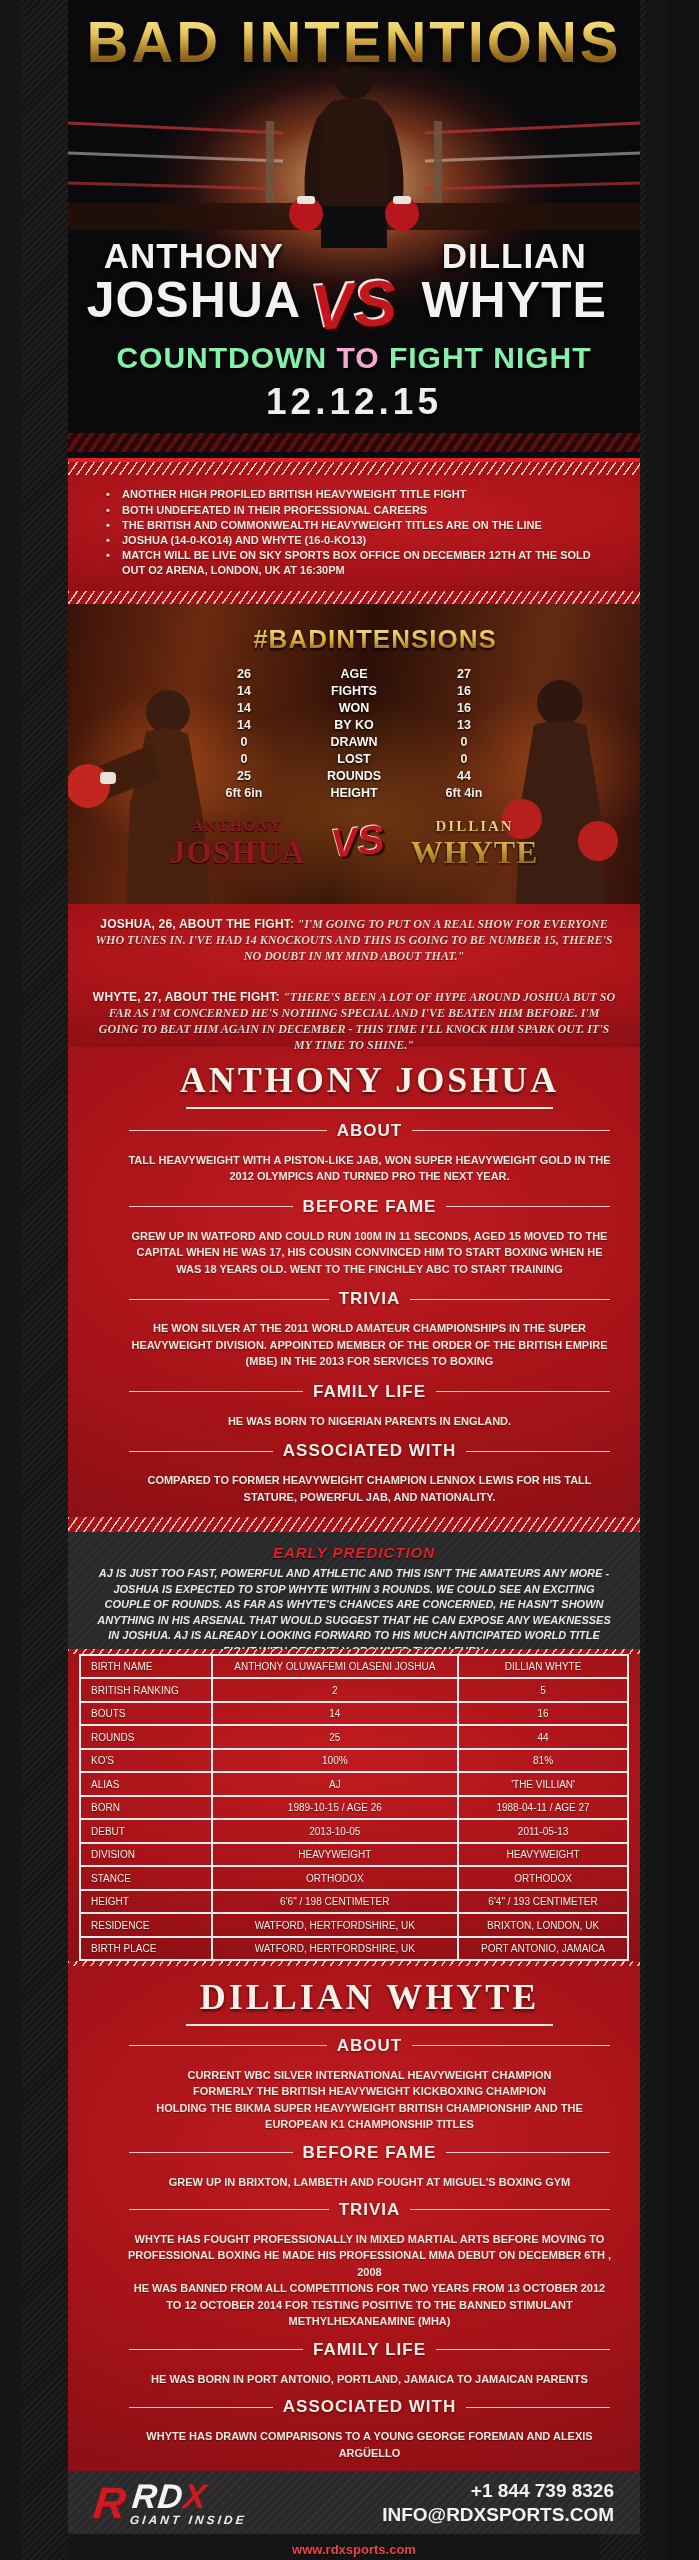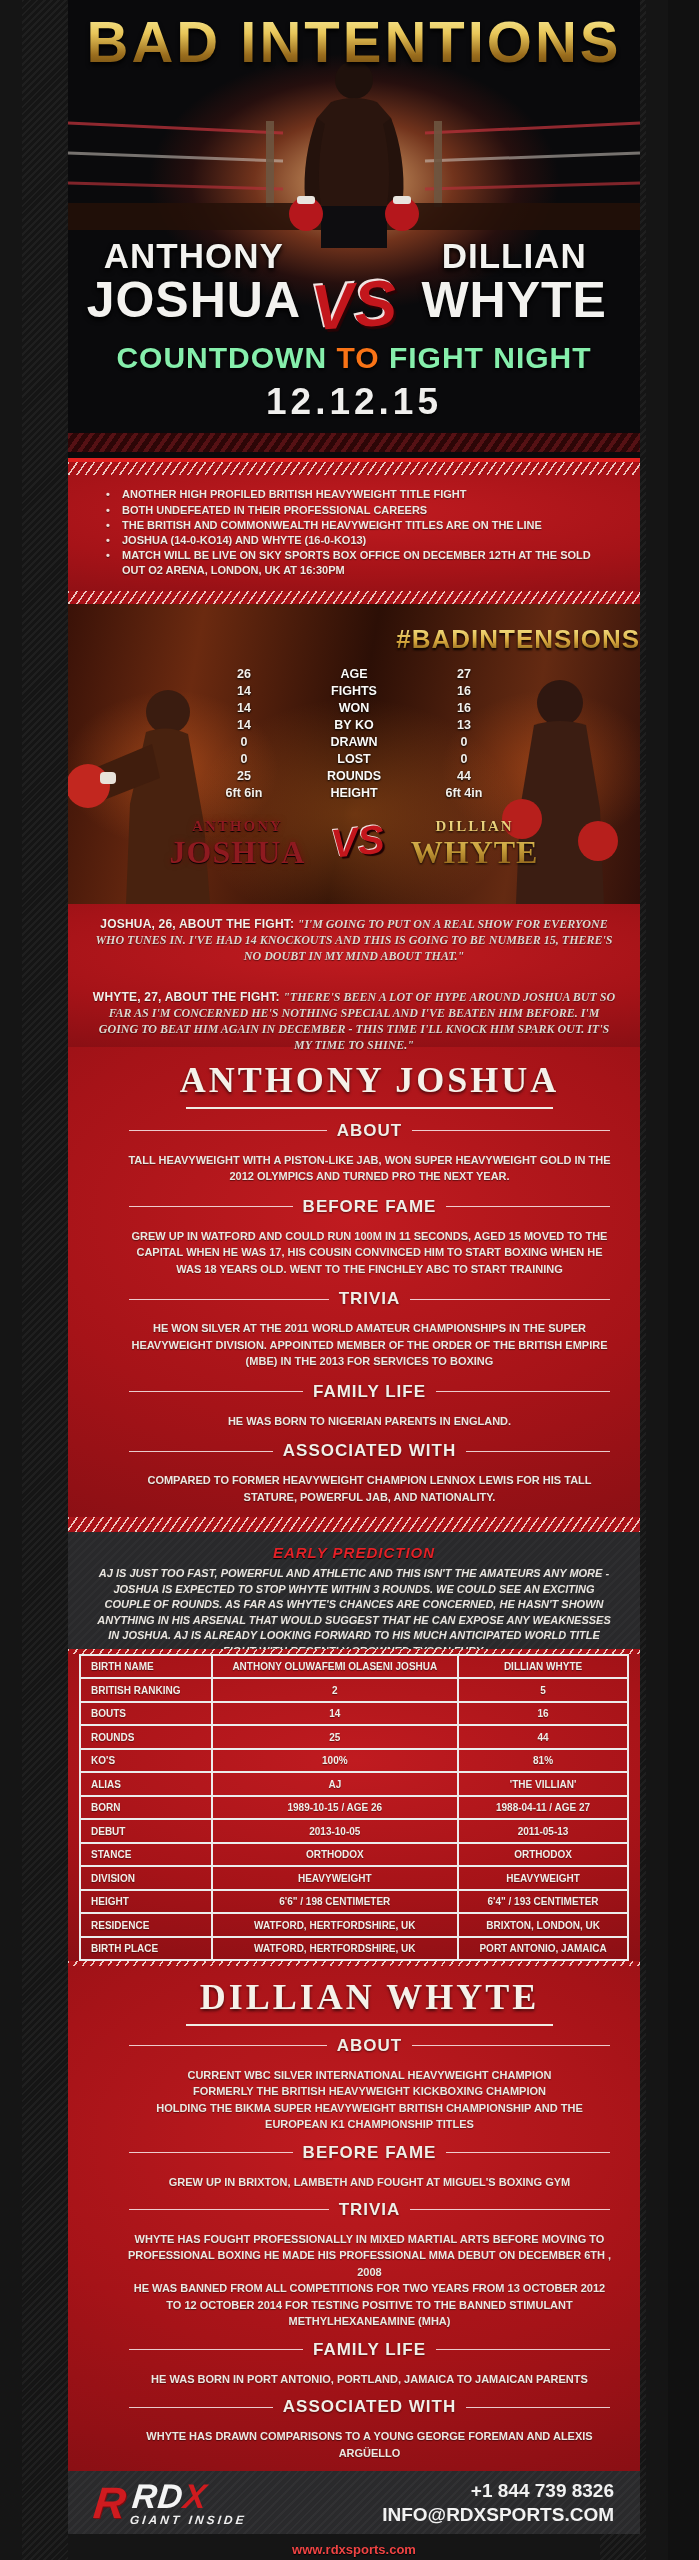--- a/index.html
+++ b/index.html
@@ -39,21 +39,21 @@
   .fighter-name{position:absolute;top:238px;width:40%;text-align:center;color:#f3f2ef;line-height:1;
     text-shadow:0 3px 5px rgba(0,0,0,.95), 0 0 2px rgba(0,0,0,.7);}
   .fighter-name .first{font-size:35px;font-weight:bold;letter-spacing:1px;}
   .fighter-name .last{font-size:50px;font-weight:bold;letter-spacing:1px;margin-top:2px;}
   .fighter-name.left{left:2%;} .fighter-name.right{right:2%;}
   .poster-vs{position:absolute;top:268px;left:50%;transform:translateX(-50%) rotate(-4deg);
     font-size:64px;font-weight:bold;font-style:italic;color:#c3161c;
     text-shadow:-2px -2px 0 #efe4e2, 2px 3px 1px #2a0305;}
   .countdown{position:absolute;top:341px;width:100%;text-align:center;font-size:30px;font-weight:bold;letter-spacing:1px;
     text-shadow:0 2px 3px rgba(0,0,0,.9);}
-  .countdown .red{color:#86efac;} .countdown .white{color:#f97316;}
+  .countdown .red{color:#86efac;} .countdown .white{color:#f9a8d4;}
   .poster-date{position:absolute;top:381px;width:100%;text-align:center;font-size:37px;font-weight:bold;color:#f0efed;
     letter-spacing:4px;text-shadow:0 2px 3px rgba(0,0,0,.9);}
 
   .band-darkred{height:19px;background:repeating-linear-gradient(125deg,#551114 0 4px,#2c0607 4px 9px);}
   .gap-black{height:6px;background:#0a0a0c;}
 
   
   .facts{height:142px;border-top:4px solid #e2201f;display:flex;flex-direction:column;}
   .facts ul{list-style:none;margin:auto 0;padding:0 24px 0 36px;}
   .facts li{position:relative;font-weight:bold;font-size:11px;line-height:1.38;color:#efe9e2;padding-left:18px;
@@ -61,21 +61,21 @@
   .facts li .dot{position:absolute;left:2px;top:0;color:#f3ded8;}
 
   
   .stats{position:relative;height:300px;overflow:hidden;
     background:linear-gradient(100deg,#3a1208 0%, #6b2a10 22%, #2c0f06 50%, #642a12 78%, #30100a 100%);}
   .stats .ember{position:absolute;inset:0;
     background:radial-gradient(40% 55% at 50% 70%, rgba(255,140,40,.30), transparent 70%),
                radial-gradient(25% 35% at 18% 55%, rgba(255,120,40,.35), transparent 75%),
                radial-gradient(25% 35% at 84% 55%, rgba(255,110,30,.3), transparent 75%);}
   .stats .fighter{position:absolute;bottom:0;}
-  .hashtag{position:relative;text-align:right;margin-top:20px;font-size:26px;font-weight:bold;letter-spacing:1px;
+  .hashtag{position:relative;text-align:center;margin-top:20px;font-size:26px;font-weight:bold;letter-spacing:1px;
     background:linear-gradient(#f6e488 10%, #d8a93e 55%, #7d5413 95%);
     -webkit-background-clip:text;background-clip:text;color:transparent;
     filter:drop-shadow(0 2px 1px rgba(0,0,0,.85));padding-left:42px;}
   .stats-grid{position:relative;width:300px;margin:10px auto 0;}
   .stats-row{display:flex;align-items:center;height:17px;}
   .stats-row .v{width:80px;text-align:center;font-weight:bold;font-size:12.5px;color:#f4f1ec;text-shadow:0 1px 2px #000;}
   .stats-row .l{flex:1;text-align:center;font-weight:bold;font-size:12.5px;color:#fbfaf8;text-shadow:0 1px 2px #000;}
   .stats-names{position:relative;margin-top:18px;display:flex;justify-content:center;align-items:flex-start;gap:26px;}
   .sname{text-align:center;line-height:1;}
   .sname .first{font-family:"Liberation Serif",serif;font-size:15px;font-weight:bold;letter-spacing:2px;}
@@ -103,21 +103,21 @@
 
   
   .prediction{height:117px;font-style:italic;}
   .prediction .phead{padding-top:12px;text-align:center;font-size:15px;font-weight:bold;color:#e32127;letter-spacing:1px;
                      text-shadow:0 1px 1px #000;}
   .prediction .ptext{margin:5px 26px 0;font-weight:bold;font-size:11px;line-height:1.42;color:#e9e5df;text-align:center;}
 
   
   .table-section{height:317px;display:flex;flex-direction:column;}
   .comparison{width:calc(100% - 22px);margin:auto;border-collapse:collapse;}
-  .comparison td{border:2px solid #ececec;padding:3px 6px;font-weight:bold;font-size:10px;color:#f2eee8;
+  .comparison td{border:2px solid #ececec;padding:3px 6px;font-weight:normal;font-size:10px;color:#f2eee8;
                  text-align:center;text-shadow:0 1px 1px rgba(0,0,0,.45);height:15.5px;}
   .comparison td.lbl{text-align:left;width:24%;padding-left:10px;}
   .comparison td.jv{width:45%;}
 
   
   .footer-panel{height:63px;background:#2a2a2c;
     background-image:repeating-linear-gradient(135deg,rgba(255,255,255,.03) 0 2px,transparent 2px 6px);
     display:flex;align-items:center;justify-content:space-between;padding:0 26px;box-sizing:border-box;}
   .rdx-logo{display:flex;align-items:center;transform:skewX(-6deg);}
   .rdx-logo .rglyph{font-size:44px;font-weight:bold;font-style:italic;color:#cf1b1f;line-height:1;
@@ -377,28 +377,28 @@
               <td class="lbl">BORN</td>
               <td class="jv">1989-10-15 / AGE 26</td>
               <td>1988-04-11 / AGE 27</td>
             </tr>
           <tr>
               <td class="lbl">DEBUT</td>
               <td class="jv">2013-10-05</td>
               <td>2011-05-13</td>
             </tr>
           <tr>
+              <td class="lbl">DIVISION</td>
+              <td class="jv">HEAVYWEIGHT</td>
+              <td>HEAVYWEIGHT</td>
+            </tr>
+          <tr>
               <td class="lbl">STANCE</td>
               <td class="jv">ORTHODOX</td>
               <td>ORTHODOX</td>
-            </tr>
-          <tr>
-              <td class="lbl">DIVISION</td>
-              <td class="jv">HEAVYWEIGHT</td>
-              <td>HEAVYWEIGHT</td>
             </tr>
           <tr>
               <td class="lbl">HEIGHT</td>
               <td class="jv">6'6" / 198 CENTIMETER</td>
               <td>6'4" / 193 CENTIMETER</td>
             </tr>
           <tr>
               <td class="lbl">RESIDENCE</td>
               <td class="jv">WATFORD, HERTFORDSHIRE, UK</td>
               <td>BRIXTON, LONDON, UK</td>

